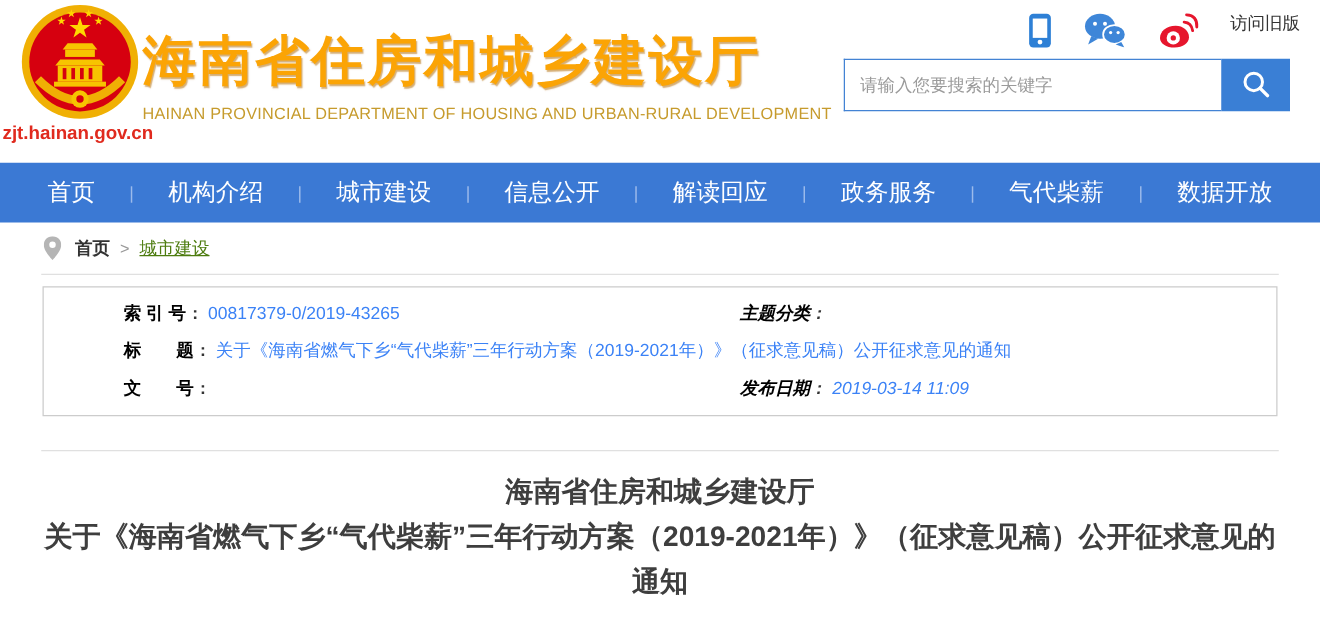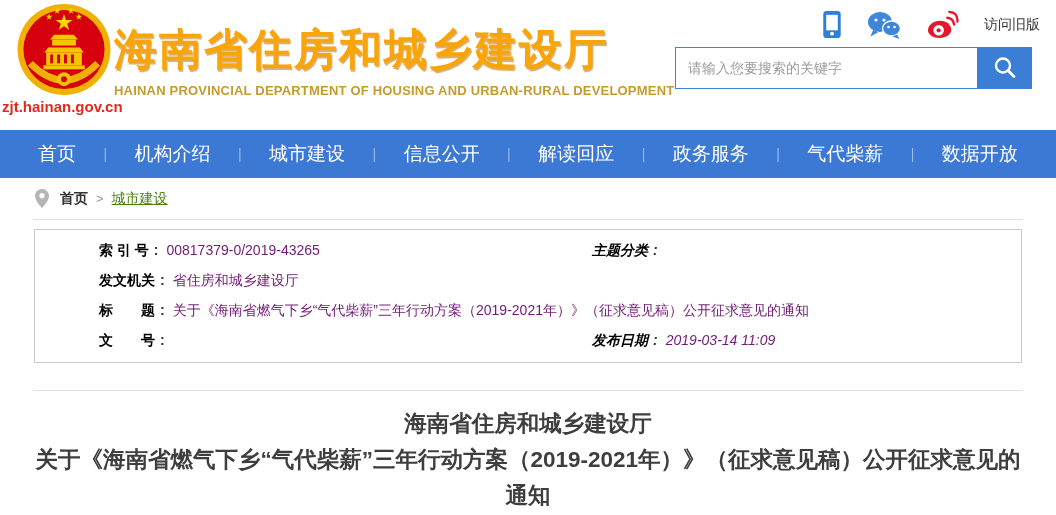--- a/index.html
+++ b/index.html
@@ -7,23 +7,23 @@
     font-family:"Liberation Sans","DejaVu Sans",sans-serif; }
 
   
   .header { position:relative; height:130px; background:#fff; }
   .emblem { position:absolute; left:12px; top:2px; width:104px; height:97px; cursor:pointer; }
   .site-url { position:absolute; left:2px; top:98px; width:118px; text-align:left;
     color:#e02a1e; font-weight:bold; font-size:15px; }
   .title-block { position:absolute; left:114px; top:18px; }
   .site-title { font-size:43px; font-weight:bold; letter-spacing:2px; color:#fba405;
     text-shadow:1px 2px 1px rgba(176,106,0,.55); line-height:1.45; }
-  .site-subtitle { margin-top:3px; font-size:13px; font-weight:bold; color:#c69b2d; letter-spacing:.2px; }
+  .site-subtitle { margin-top:3px; font-size:13px; font-weight:normal; color:#c69b2d; letter-spacing:.2px; }
 
-  .top-links { position:absolute; top:10px; right:16px; display:flex; align-items:center; gap:25px; }
+  .top-links { position:absolute; top:10px; right:16px; display:flex; gap:25px; }
   .top-links svg { display:block; cursor:pointer; }
   .old-version { font-size:14px; color:#333; cursor:pointer; }
 
   .search-bar { position:absolute; top:47px; right:24px; width:357px; height:42px; display:flex; }
   .search-input { flex:1; height:42px; border:1px solid #4383d4; border-right:none;
     padding:0 12px; font-size:14px; color:#333; outline:none; }
   .search-input::placeholder { color:#9b9b9b; }
   .search-btn { width:55px; height:42px; background:#3a7fd5; border:none; cursor:pointer;
     display:flex; align-items:center; justify-content:center; }
 
@@ -43,21 +43,21 @@
 
   
   .meta { margin:9px 34px 0 34px; border:1px solid #ccc; padding:5px 0 7px 0; }
   .meta-row { display:flex; line-height:30px; font-size:14px; }
   .cell { padding-left:64px; }
   .cell-l { width:56.5%; }
   .cell-r { flex:1; padding-left:0;font-style:italic; }
   .cell-full { width:100%; }
   .m-label { font-weight:bold; color:#000000; white-space:pre; }
   .m-colon { font-weight:bold; color:#333; margin:0 8px 0 5px; }
-  .m-value { color:#701a75;margin-top:24px; }
+  .m-value { color:#3b82f6;margin-top:24px; }
 
   
   .article-rule { border-top:1px solid #e0e0e0; margin:27px 33px 0 33px; }
   .article-title { width:990px; margin:15px auto 0 auto; text-align:center;
     font-size:22.5px; font-weight:bold; color:#3e3e3e; line-height:36px; }
 </style>
 </head>
 <body>
 
 <div class="header">
@@ -160,23 +160,20 @@
 <div class="meta">
   <div class="meta-row">
     <div class="cell cell-l">
       <span class="m-label">索 引 号</span><span class="m-colon">:</span><span class="m-value">00817379-0/2019-43265</span>
     </div>
     <div class="cell cell-r">
       <span class="m-label">主题分类</span><span class="m-colon">:</span><span class="m-value"></span>
     </div>
   </div>
   <div class="meta-row">
-    <div class="cell cell-l">
-      <span class="m-label">发文机关</span><span class="m-colon">:</span><span class="m-value">省住房和城乡建设厅</span>
-    </div>
   </div>
   <div class="meta-row">
     <div class="cell cell-full">
       <span class="m-label">标　　题</span><span class="m-colon">:</span><span class="m-value">关于《海南省燃气下乡“气代柴薪”三年行动方案（2019-2021年）》（征求意见稿）公开征求意见的通知</span>
     </div>
   </div>
   <div class="meta-row">
     <div class="cell cell-l">
       <span class="m-label">文　　号</span><span class="m-colon">:</span><span class="m-value"></span>
     </div>

